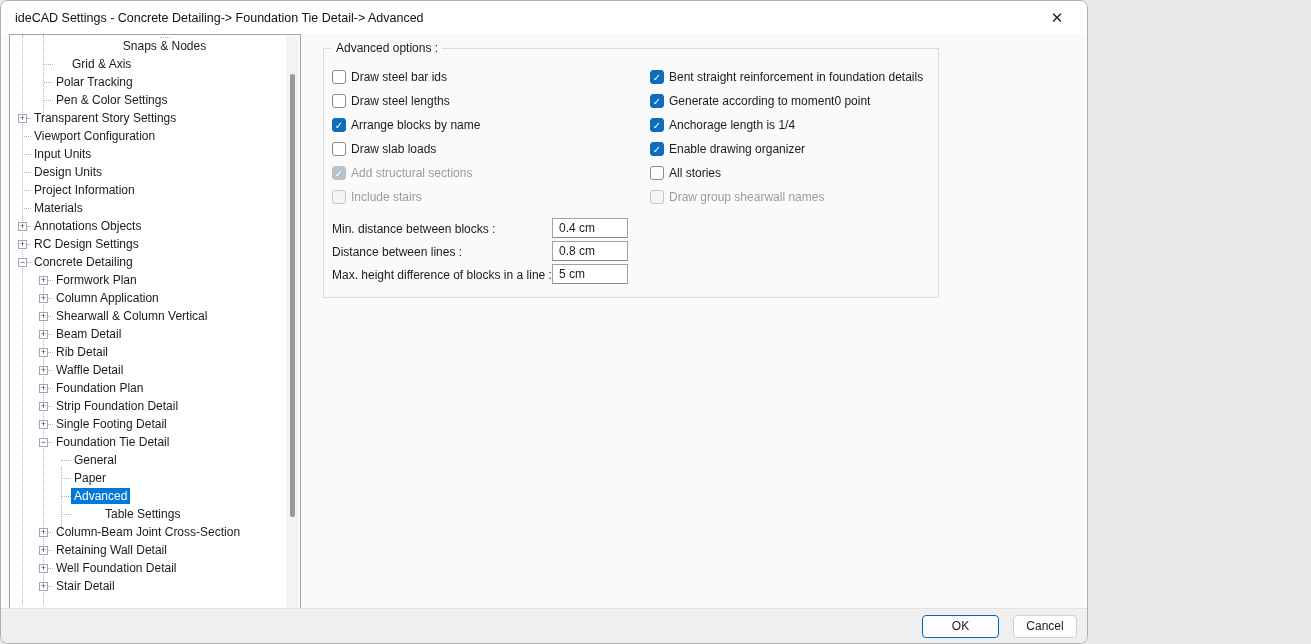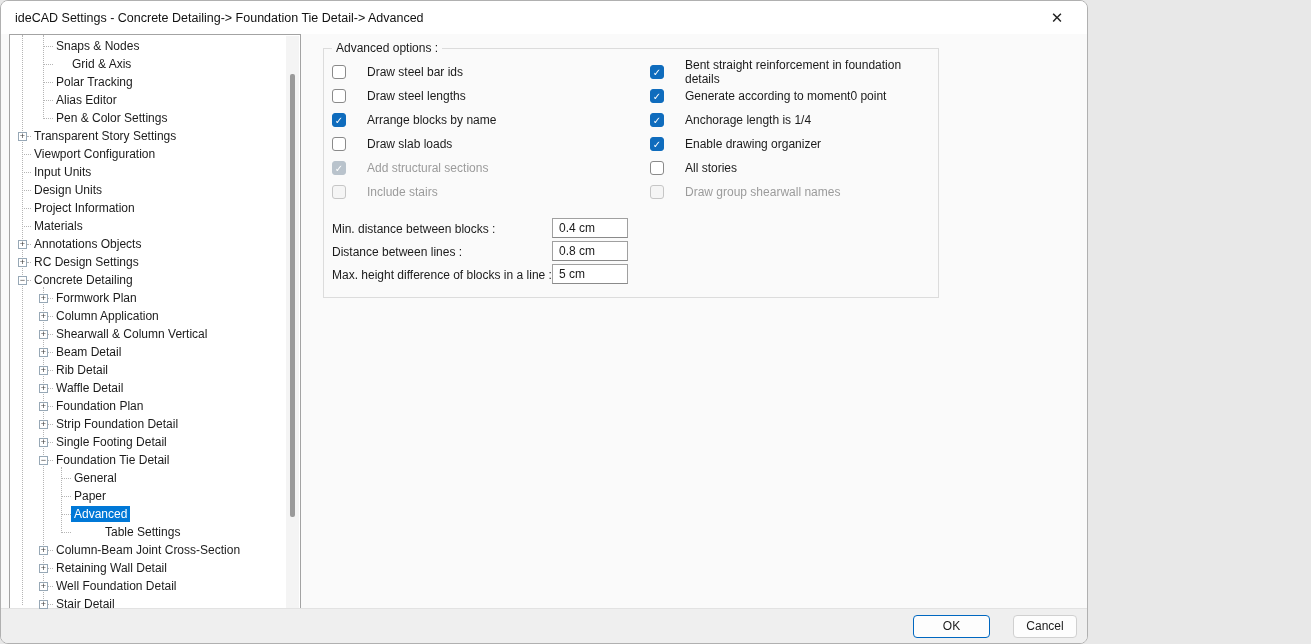--- a/index.html
+++ b/index.html
@@ -27,68 +27,64 @@
   .tlabel.sel{background:var(--sel); color:#fff;}
   .vline{position:absolute; width:0; border-left:1px dotted #b5b5b5; z-index:1;}
   .scrollbar{position:absolute; top:1px; right:1px; bottom:1px; width:13px; background:#f4f4f4;}
   .thumb{position:absolute; left:4px; width:5px; top:38px; height:443px; background:#9a9a9a; border-radius:2px;}
   
   .groupbox{position:absolute; left:322px; top:47px; width:616px; height:250px;
     border:1px solid #dcdcdc; background:transparent;}
   .gb-label{position:absolute; left:8px; top:-8px; background:#fafafa; padding:0 4px; font-size:12px; color:#1b1b1b;text-align:center;}
   .col{position:absolute; top:11px; display:flex; flex-direction:column;}
   .col.left{left:8px;} .col.right{left:326px;}
-  .cbrow{height:24px; display:flex; align-items:center; gap:21px; font-size:12px; cursor:default;}
+  .cbrow{height:24px; display:flex; align-items:flex-end; gap:5px; font-size:12px; cursor:default;}
   .cb{width:14px; height:14px; border:1px solid #8a8a8a; border-radius:3px; background:#fff;
     display:flex; align-items:center; justify-content:center; font-size:10px; color:#fff; flex:0 0 auto;}
   .cb.checked{background:var(--accent); border-color:var(--accent);}
   .cbrow.disabled .cbl{color:var(--dis);}
   .cbrow.disabled .cb{border-color:#c6c6c6; background:#f5f5f5;}
   .cbrow.disabled .cb.checked{background:#b9c3cc; border-color:#b9c3cc;}
   
   .fields{position:absolute; left:8px; top:168px; width:560px;}
   .frow{height:23px; position:relative; display:flex; align-items:center; font-size:12px;}
   .finput{position:absolute; left:220px; top:1px; width:76px; height:20px; background:#fff;
     border:1px solid #a0a0a0; border-bottom-color:#8a8a8a; font-size:12px; color:#1a1a1a;
     display:flex; align-items:center; padding-left:6px;}
   
   .footer{position:absolute; left:0; right:0; bottom:0; height:35px; background:#efefef;
     border-top:1px solid #e2e2e2; display:flex; align-items:center; justify-content:flex-end;
-    gap:23px; padding-right:10px;}
+    gap:14px; padding-right:10px;}
   .btn{width:64px; height:23px; background:#fdfdfd; border:1px solid #d0d0d0; border-radius:4px;
     font-family:"Liberation Sans", sans-serif; font-size:12px; color:#1b1b1b;}
   .btn.ok{width:77px; border:1px solid #0067c0;}
 </style>
 </head>
 <body>
 
 <div class="dialog">
 
   <div class="titlebar">
     <span class="title-text">ideCAD Settings - Concrete Detailing-&gt; Foundation Tie Detail-&gt; Advanced</span>
     <span class="close">✕</span>
   </div>
 
   <div class="tree">
     <div class="tree-rows" id="tree-rows">
+        <div class="trow" style="padding-left: 33px; flex-direction: column;">
+          <span class="conn" style="width: 10px;"></span>
+          <span class="tlabel">Snaps &amp; Nodes</span>
+        </div>
+        <div class="trow" style="padding-left: 33px; gap: 16px;">
+          <span class="conn" style="width: 10px;"></span>
+          <span class="tlabel">Grid &amp; Axis</span>
+        </div>
         <div class="trow" style="padding-left: 33px;">
           <span class="conn" style="width: 10px;"></span>
-          <span class="tlabel">Snaps &amp; Nodes</span>
-        </div>
-        <div class="trow" style="padding-left: 33px; gap: 16px;">
-          <span class="conn" style="width: 10px;"></span>
-          <span class="tlabel">Grid &amp; Axis</span>
-        </div>
-        <div class="trow" style="padding-left: 33px;">
-          <span class="conn" style="width: 10px;"></span>
           <span class="tlabel">Polar Tracking</span>
-        </div>
-        <div class="trow" style="padding-left: 33px;">
-          <span class="conn" style="width: 10px;"></span>
-          <span class="tlabel">Alias Editor</span>
         </div>
         <div class="trow" style="padding-left: 33px;">
           <span class="conn" style="width: 10px;"></span>
           <span class="tlabel">Pen &amp; Color Settings</span>
         </div>
         <div class="trow" style="padding-left: 8px;">
           <span class="glyph">+</span>
           <span class="conn" style="width: 4px;"></span>
           <span class="tlabel">Transparent Story Settings</span>
         </div>

